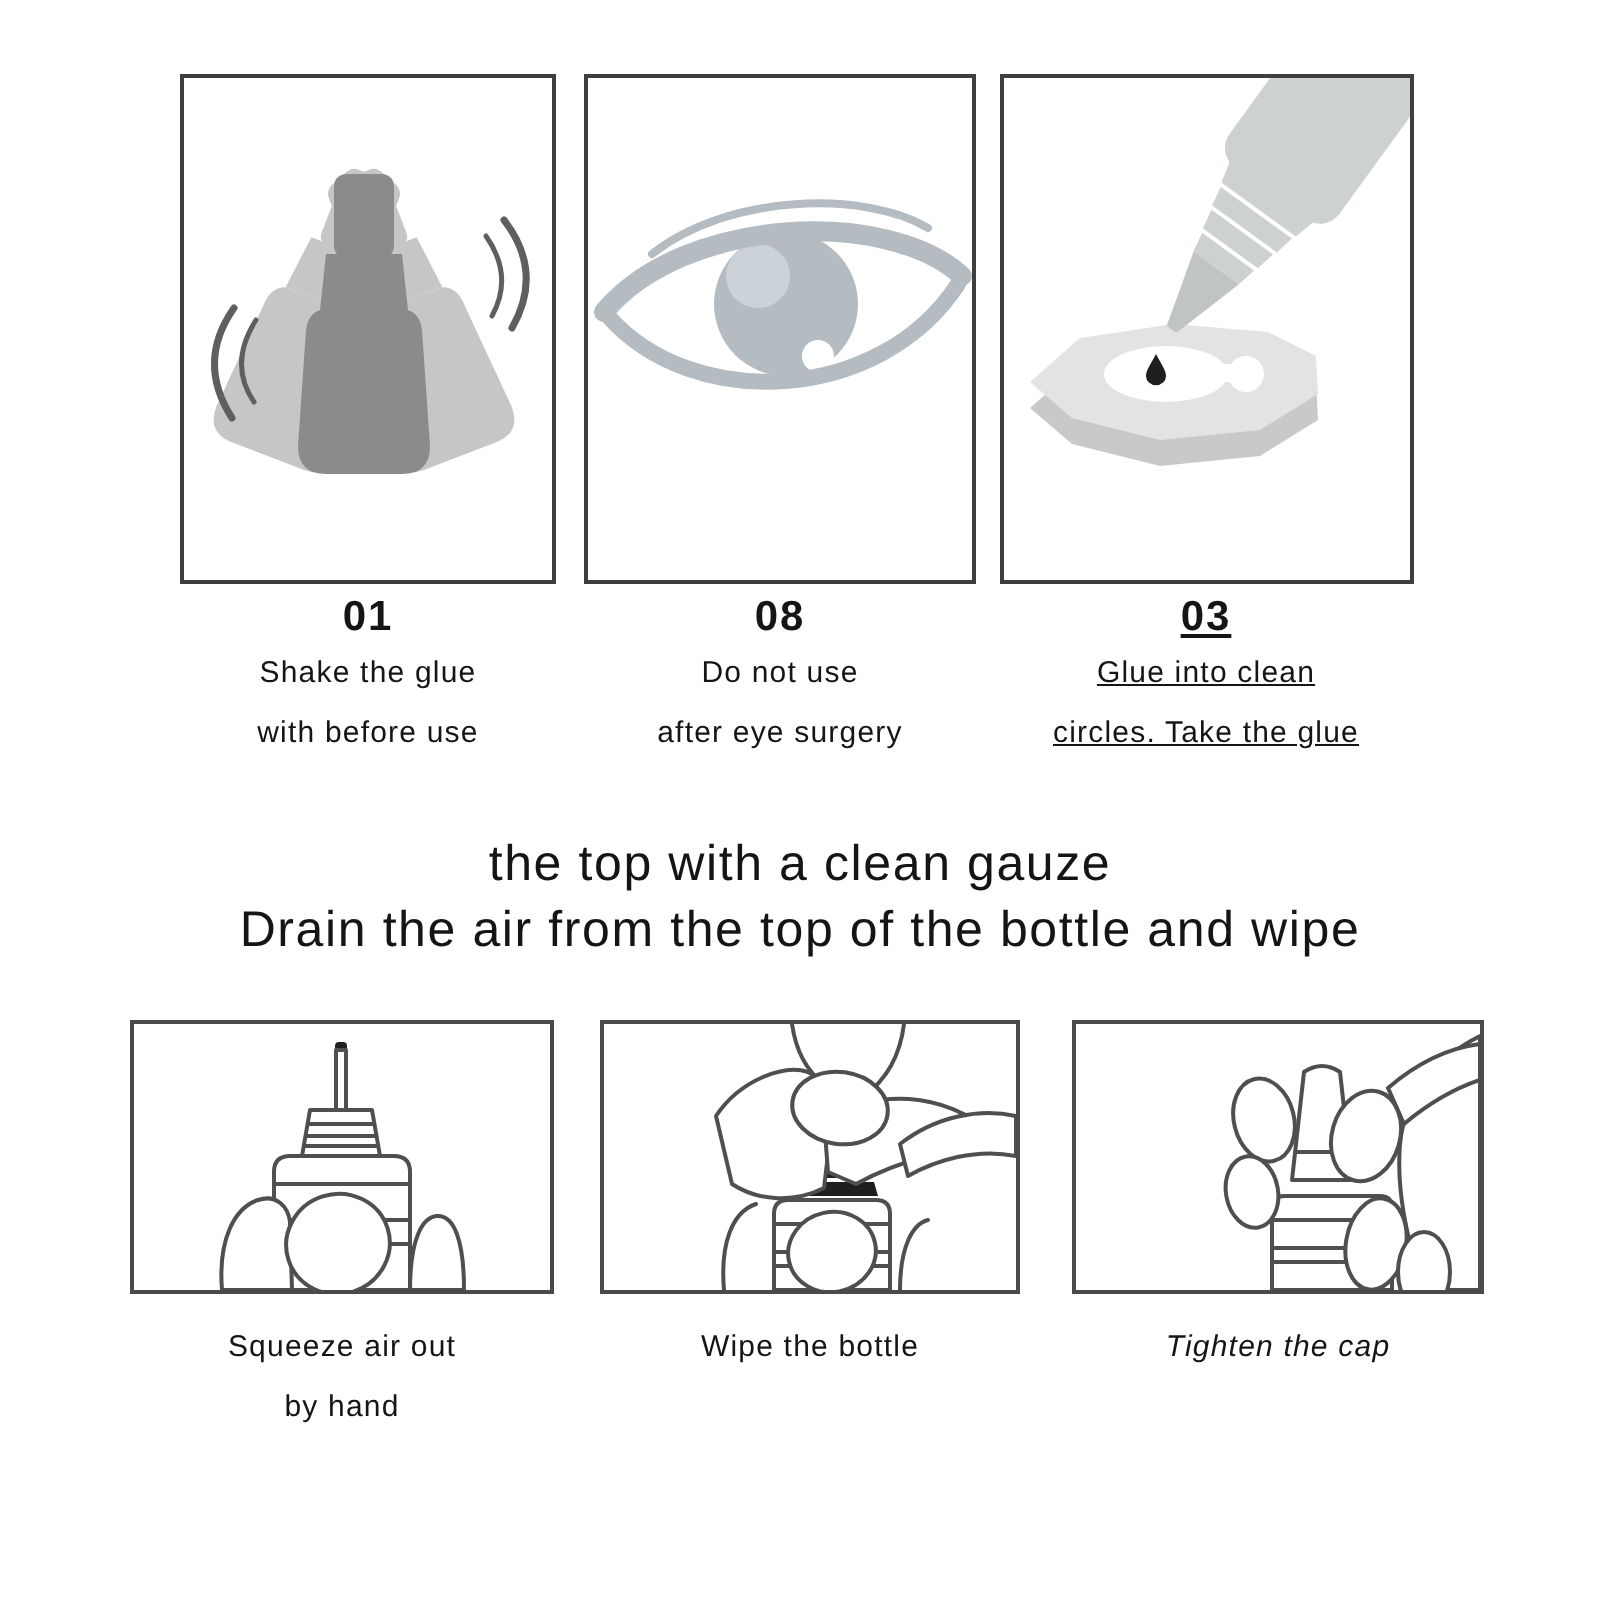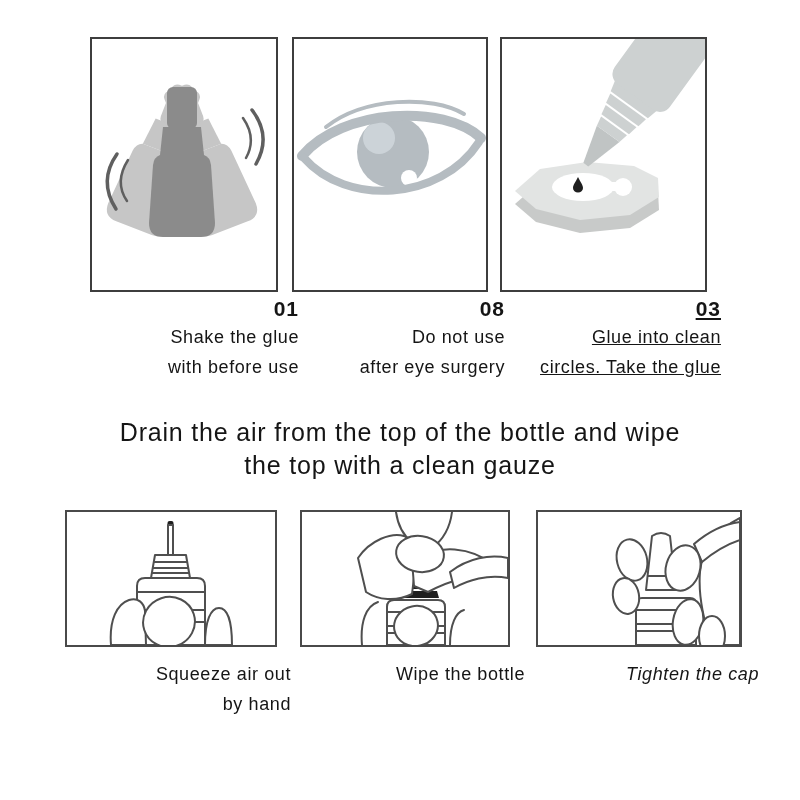--- a/index.html
+++ b/index.html
@@ -23,23 +23,23 @@
   body{background:#fff;font-family:"Liberation Sans", sans-serif;}
   .page{position:relative;width:800px;height:800px;background:var(--page-bg);overflow:hidden;color:var(--text);}
 
   
   .frame{position:absolute;background:#fff;box-sizing:border-box;}
   .frame.portrait{border:2px solid var(--frame-border);}
   .frame.landscape{border:2px solid var(--frame-border-thin);}
   .frame svg{display:block;width:100%;height:100%;}
 
   
-  .caption{position:absolute;text-align:right;}
+  .caption{position:absolute;text-align:center;}
   .step-num{font-size:21px;font-weight:700;letter-spacing:1px;line-height:26px;}
-  .cap-line{font-size:18px;letter-spacing:0.6px;line-height:30px;white-space:nowrap;}
+  .cap-line{font-size:15px;letter-spacing:0.6px;line-height:30px;white-space:nowrap;}
   .cap-line:empty{display:none;}
 
   .note{position:absolute;top:416px;left:0;width:800px;text-align:center;}
   .note-line{font-size:25px;letter-spacing:0.8px;line-height:33px;white-space:nowrap;}
 
   
   .f-dark{fill:var(--silhouette-dark);}
   .f-light{fill:var(--silhouette-light);}
   .f-eye{fill:var(--eye);}
   .f-eyelight{fill:var(--eye-light);}
@@ -124,22 +124,22 @@
     <div class="cap-line">Do not use</div>
     <div class="cap-line">after eye surgery</div>
   </div>
   <div class="caption" style="left:485px;top:296px;width:236px;text-decoration:underline;">
     <div class="step-num">03</div>
     <div class="cap-line">Glue into clean</div>
     <div class="cap-line">circles. Take the glue</div>
   </div>
 
   <div class="note">
+    <div class="note-line">the top with a clean gauze</div>
     <div class="note-line">Drain the air from the top of the bottle and wipe</div>
-    <div class="note-line">the top with a clean gauze</div>
   </div>
 
   <div class="frame landscape" style="left:65px;top:510px;width:212px;height:137px;">
     <svg viewBox="0 0 208 133">
       <rect class="f-drop" x="100.5" y="9" width="6" height="8" rx="2"></rect>
       <rect class="la" x="101" y="13" width="5" height="30"></rect>
       <path class="la" d="M88,43 L119,43 L123,66 L84,66 Z"></path>
       <path class="la-n" d="M87,50 L120,50 M86,56 L121,56 M85,61 L122,61"></path>
       <path class="la" d="M78,66 L130,66 Q138,66 138,74 L138,133 L70,133 L70,74 Q70,66 78,66 Z"></path>
       <path class="la-n" d="M70,80 L138,80 M70,98 L138,98 M70,110 L138,110"></path>

